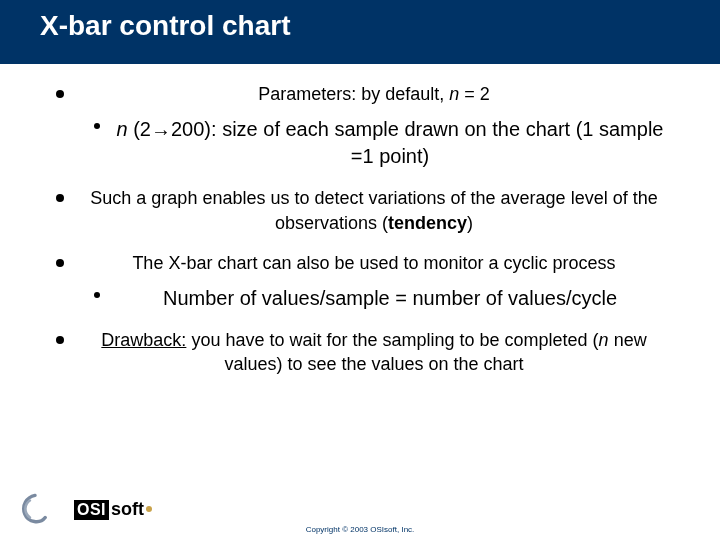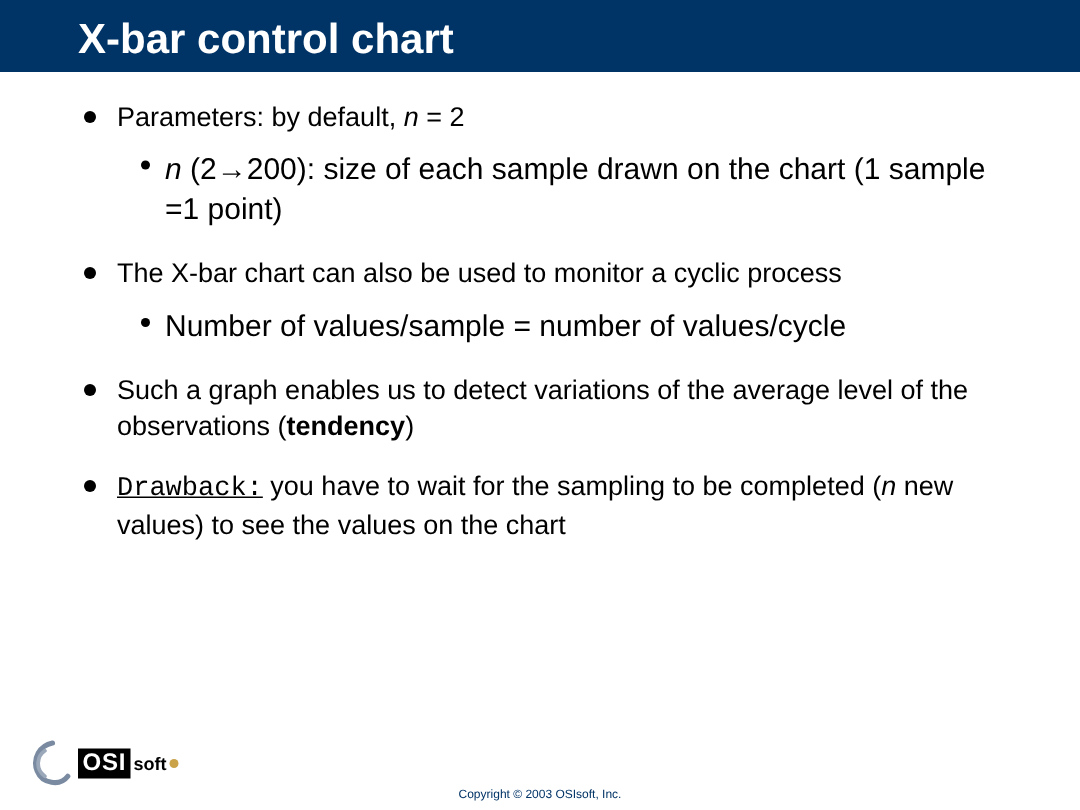--- a/index.html
+++ b/index.html
@@ -6,38 +6,39 @@
   body {
     width: 720px;
     height: 540px;
     background: #fff;
     font-family: Arial, Helvetica, sans-serif;
     position: relative;
     overflow: hidden;
   }
   .title-bar {
     background: #003366;
-    height: 48px;
-    padding: 10px 52px;
+    height: 64px;
+    padding: 10px 40px;
   }
   .title-bar h1 {
     color: #fff;
     font-size: 28px;
     font-weight: bold;
   }
   .content {
     padding: 18px 50px 0 50px;
     color: #000;
     font-size: 18px;
     line-height: 1.35;
   }
   .lvl1 {
     margin-bottom: 16px;
     padding-left: 28px;
     position: relative;
+    text-align: center;
   }
   .lvl1::before {
     content: "";
     position: absolute;
     left: 6px;
     top: 8px;
     width: 8px;
     height: 8px;
     background: #000;
     border-radius: 50%;
@@ -55,49 +56,49 @@
     position: absolute;
     left: 16px;
     top: 7px;
     width: 6px;
     height: 6px;
     background: #000;
     border-radius: 50%;
   }
   .italic { font-style: italic; }
   .bold { font-weight: bold; }
-  .uline { text-decoration: underline; font-family: Liberation Mono, monospace; }
+  .uline { text-decoration: underline; }
   .arrow { font-family: Arial, sans-serif; }
   .footer-logo {
     position: absolute;
     left: 18px;
     bottom: 14px;
     display: flex;
     align-items: center;
-    gap: 0;
+    gap: 22px;
   }
   .footer-logo .swirl {
     width: 34px;
     height: 34px;
   }
   .footer-logo .logotext {
     display: flex;
     align-items: baseline;
     font-weight: bold;
   }
   .footer-logo .osi {
     background: #000;
     color: #fff;
     font-size: 16px;
     padding: 1px 3px;
     letter-spacing: 0.5px;
   }
   .footer-logo .soft {
     color: #000;
-    font-size: 12px;
+    font-size: 18px;
     margin-left: 2px;
   }
   .footer-logo .dot {
     width: 6px; height: 6px; background: #c9a24a; border-radius: 50%;
     margin-left: 2px; align-self: center;
   }
   .copyright {
     position: absolute;
     bottom: 6px;
     left: 0;
@@ -118,28 +119,28 @@
 <div class="content">
 
   <div class="lvl1">
     <span>Parameters: by default, </span><span class="italic">n</span><span> = 2</span>
     <div class="lvl2">
       <span class="italic">n</span><span> (2</span><span class="arrow">→</span><span>200):</span><span> size of each sample drawn on the chart (1 sample =1 point)</span>
     </div>
   </div>
 
   <div class="lvl1">
+    <span>Such a graph enables us to detect variations of the average level of the observations (</span><span class="bold">tendency</span><span>)</span>
+  </div>
+
+  <div class="lvl1">
     <span>The X-bar chart can also be used to monitor a cyclic process</span>
     <div class="lvl2">
       <span>Number of values/sample = number of values/cycle</span>
     </div>
-  </div>
-
-  <div class="lvl1">
-    <span>Such a graph enables us to detect variations of the average level of the observations (</span><span class="bold">tendency</span><span>)</span>
   </div>
 
   <div class="lvl1">
     <span class="uline">Drawback:</span><span> you have to wait for the sampling to be completed (</span><span class="italic">n</span><span> new values) to see the values on the chart</span>
   </div>
 
 </div>
 
 <div class="footer-logo">
   <svg class="swirl" viewBox="0 0 40 40">

